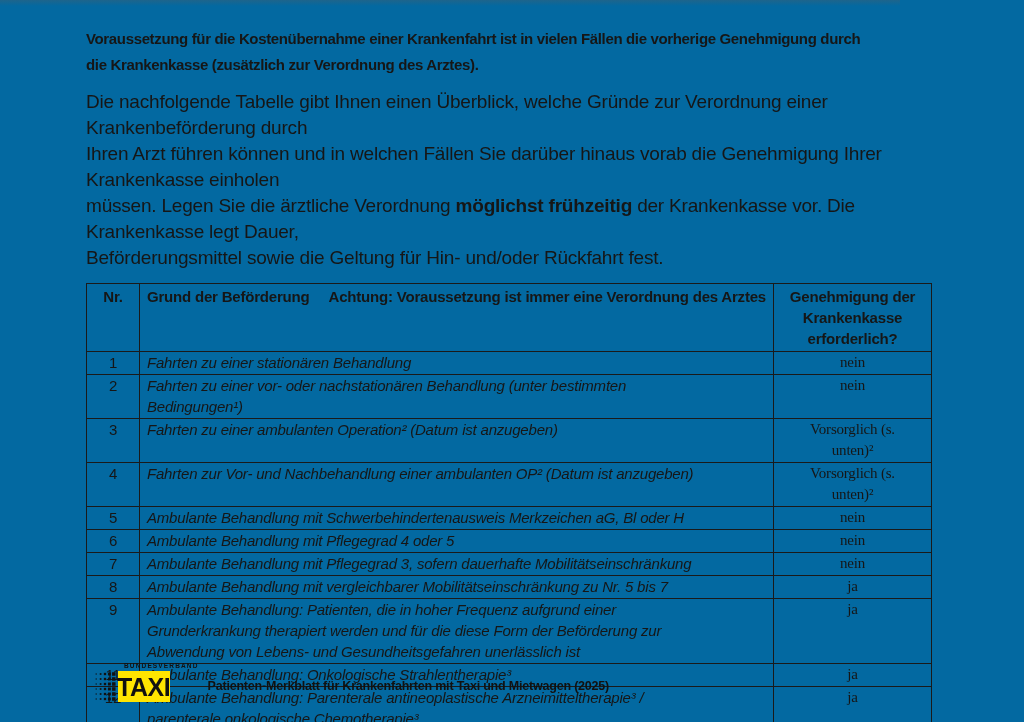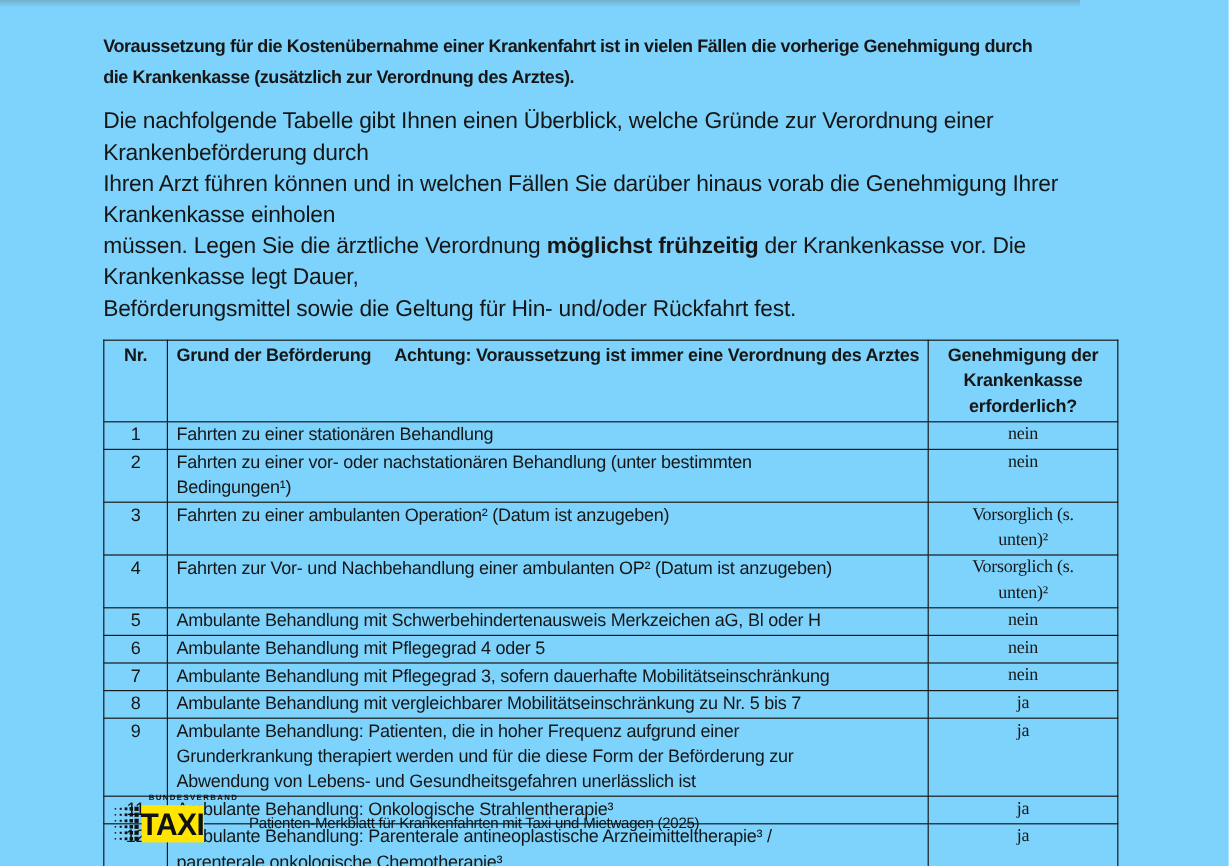--- a/index.html
+++ b/index.html
@@ -1,18 +1,18 @@
 <!DOCTYPE html>
 <html><head>
 <meta charset="utf-8">
 <style>
   * { margin:0; padding:0; box-sizing:border-box; }
   html,body { width:1024px; height:722px; background:#ffffff; overflow:hidden;
               font-family:"Liberation Sans", sans-serif; color:#161616; }
-  .page { position:relative; width:1024px; height:722px; background:#7dd3fc; }
+  .page { position:relative; width:1024px; height:722px; background:#0369a1; }
 
   .scan-artifact { position:absolute; top:0; left:0; width:900px; height:6px;
     background:linear-gradient(to bottom, rgba(90,90,90,0.30), rgba(255,255,255,0)); }
 
   .content { position:absolute; left:86px; top:26px; width:848px; }
 
   .title { font-weight:bold; font-size:15px; line-height:26px; letter-spacing:-0.35px;
            white-space:pre-wrap; }
 
   .intro { margin-top:11px; font-size:19px; line-height:26px; letter-spacing:-0.2px;
@@ -27,34 +27,34 @@
     border:1.5px solid #1a1a1a; vertical-align:top;
     font-size:15px; line-height:21px; letter-spacing:-0.2px;
   }
   th.nr-head { text-align:center; font-weight:bold; padding:2px 16px; vertical-align:top; }
   th.reason-head { padding:2px 7px 3px; height:64px; }
   .reason-head-inner { display:flex; flex-direction:row; justify-content:space-between; height:59px; }
   .reason-title { text-align:center; font-weight:bold; }
   .reason-note { text-align:left; font-weight:bold; }
   th.approval-head { font-weight:bold; padding:2px 4px; white-space:pre-wrap; }
   td.nr-cell { text-align:center; padding:0 2px 1px; }
-  td.reason-cell { text-align:left; padding:0 7px 1px; white-space:pre-wrap; }
+  td.reason-cell { text-align:left; padding:0 7px 1px; white-space:pre-wrap;font-style:italic; }
   td.approval-cell { text-align:center; padding:0 6px 1px; white-space:pre-wrap;font-family:Liberation Serif, serif; }
 
   .footer { position:absolute; left:94px; top:662px; display:flex; align-items:flex-end; }
   .logo { position:relative; display:flex; flex-direction:column; }
   .brand-top { font-size:6.5px; font-weight:bold; letter-spacing:1.15px; color:#111;
                margin-left:30px; margin-bottom:2px; white-space:nowrap; }
   .logo-row { display:flex; align-items:stretch; }
   .dots-icon { width:24px; height:31px; display:block; }
   .dots-icon rect { fill:#111; }
   .taxi-box { width:52px; height:31px; display:flex; align-items:center; justify-content:center; }
   .taxi-word { font-weight:bold; font-size:26px; letter-spacing:-0.5px; color:#111;
                transform:scaleX(0.96); line-height:1; }
-  .footer-text { font-weight:normal; font-size:12.5px; letter-spacing:-0.2px; color:#111;
+  .footer-text { font-weight:bold; font-size:12.5px; letter-spacing:-0.2px; color:#111;
                  margin-left:9px; margin-bottom:9px; white-space:nowrap; }
 </style>
 </head>
 <body>
 
 <div class="page">
   <div class="scan-artifact"></div>
 
   <div class="content">
 

